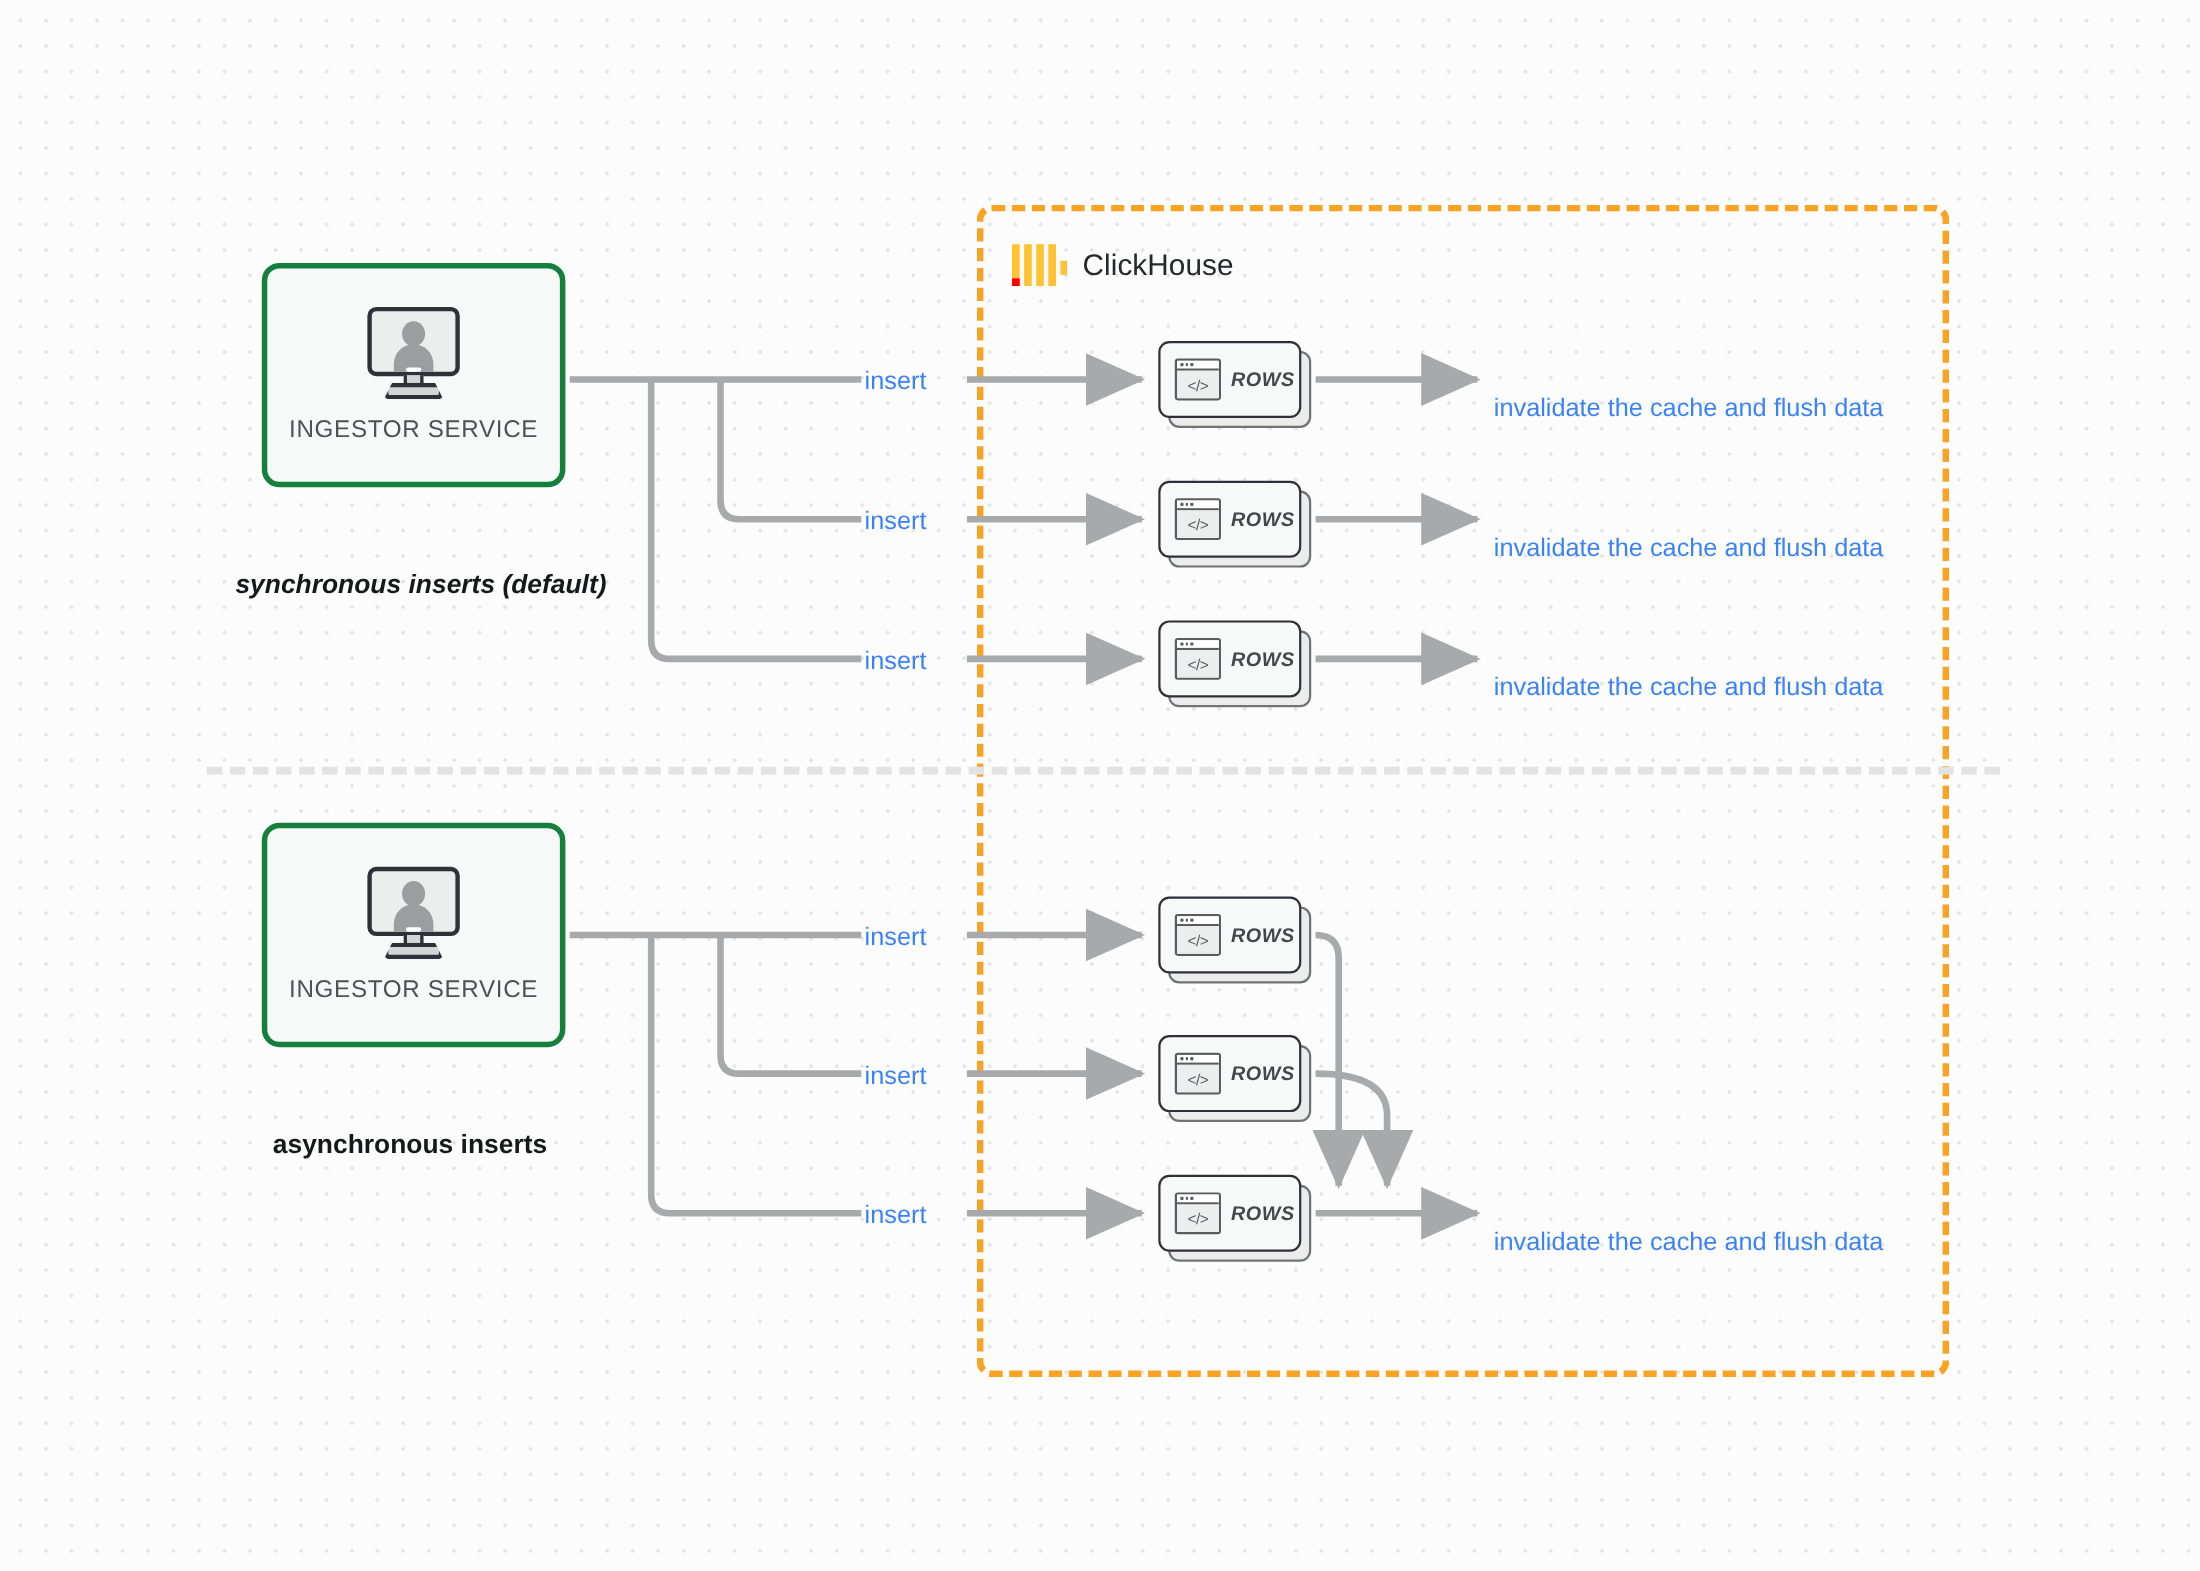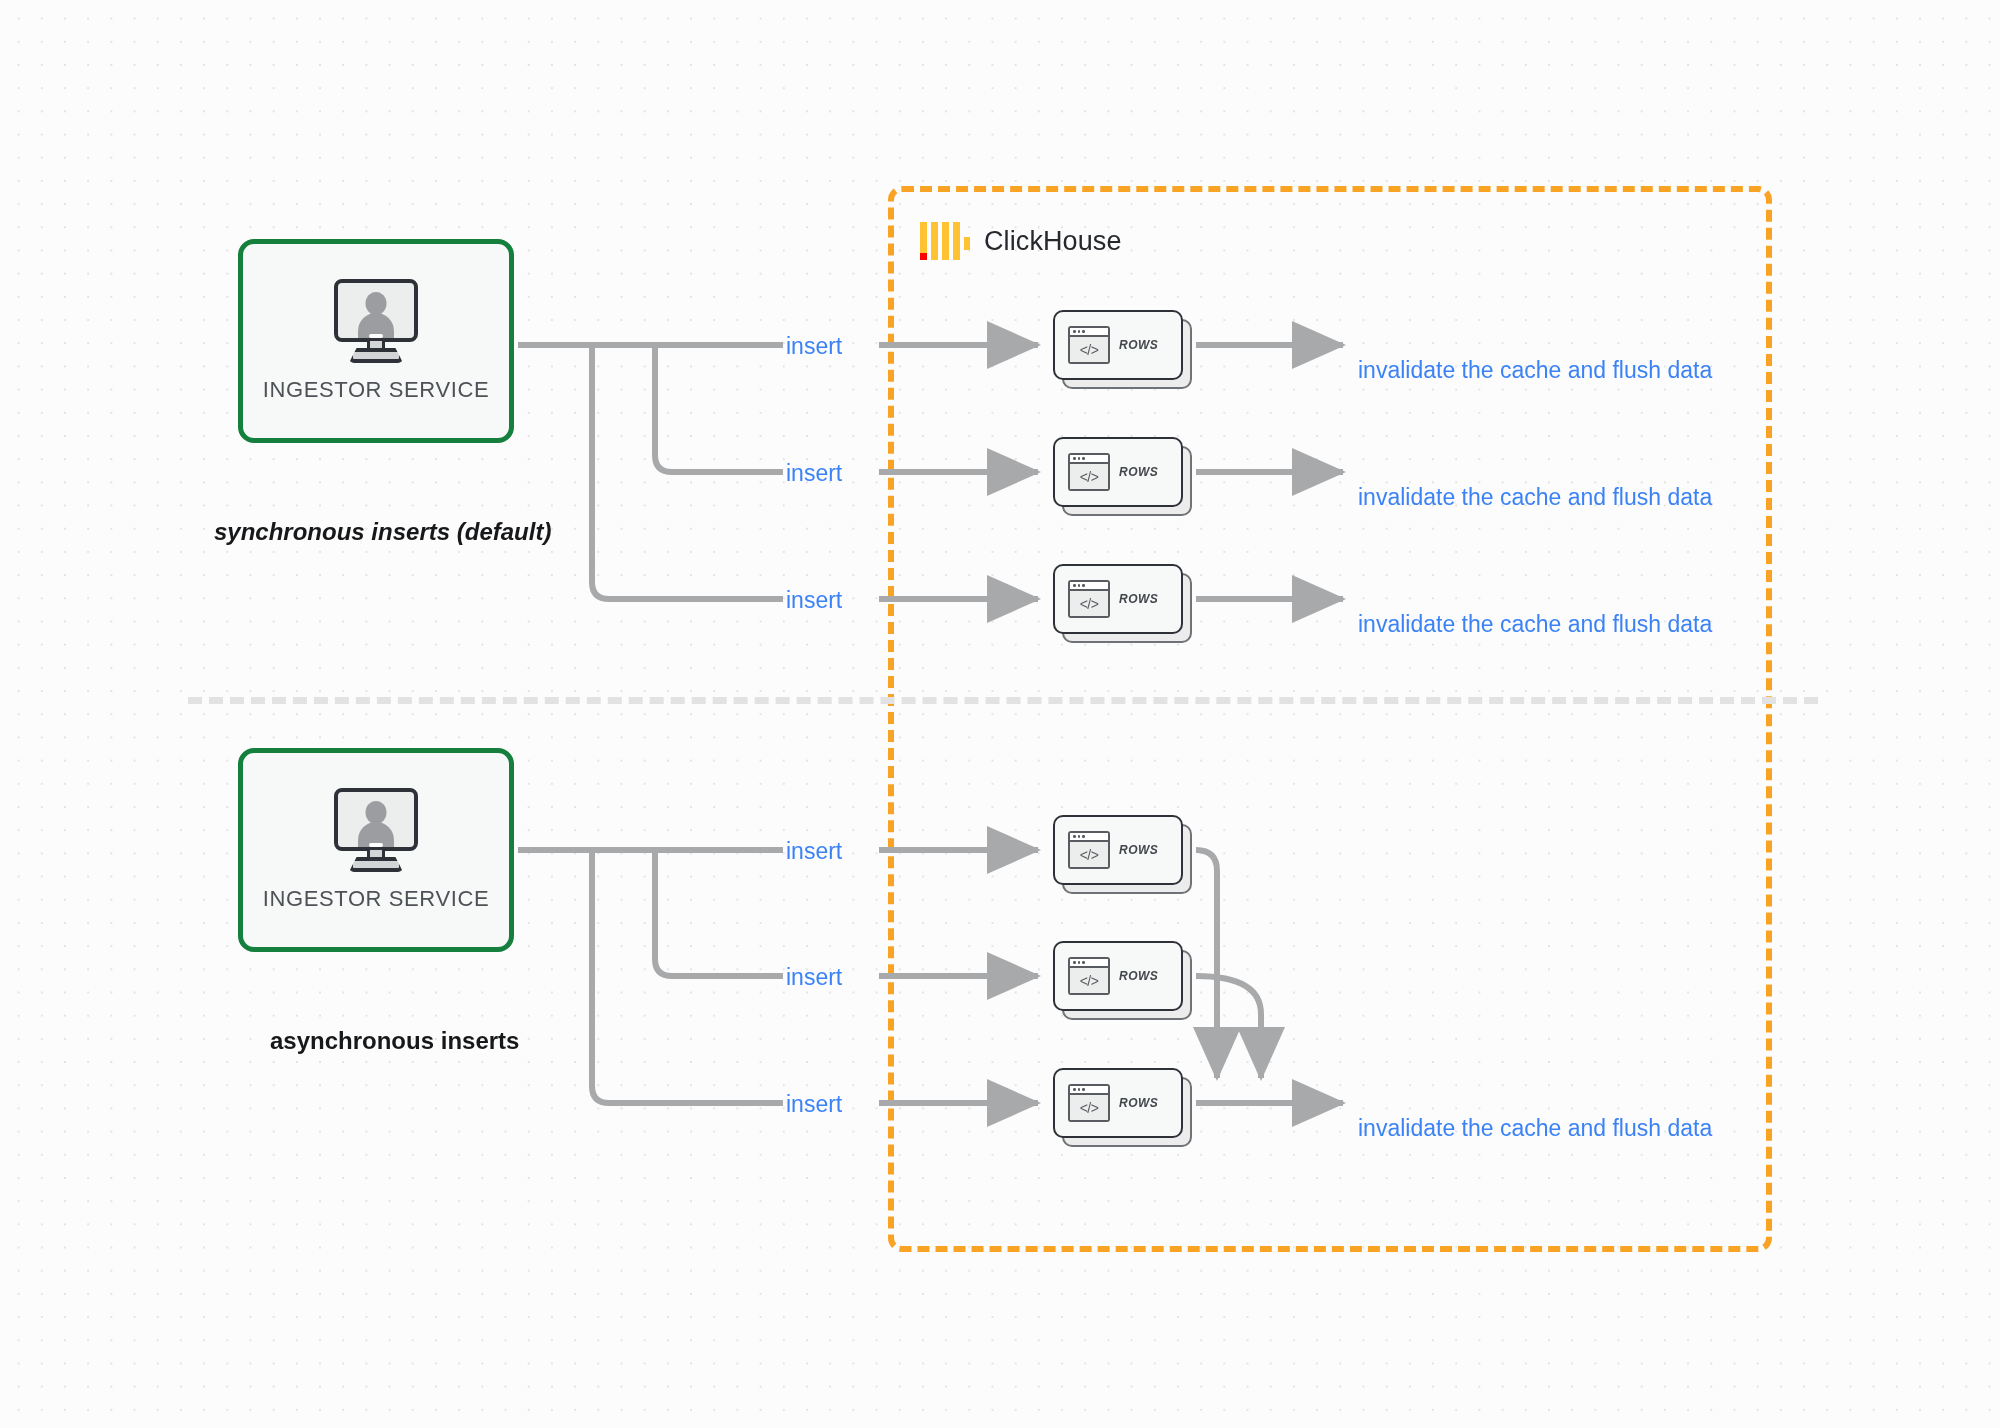--- a/index.html
+++ b/index.html
@@ -196,21 +196,21 @@
 
   
   .section-caption {
     position: absolute;
     font-size: 24px;
     font-weight: bold;
     color: #16181a;
     white-space: nowrap;
   }
   .section-caption.sync { left: 214px; top: 518px; font-style: italic; }
-  .section-caption.async { left: 248px; top: 1027px; margin-left: 22px; }
+  .section-caption.async { left: 248px; top: 1027px; }
 
   
   .rows-node {
     position: absolute;
     width: 130px;
     height: 70px;
   }
   .rows-shadow {
     position: absolute;
     left: 9px;
@@ -269,21 +269,21 @@
     background: #eceded;
     display: flex;
     align-items: center;
     justify-content: center;
     font-size: 14px;
     color: #585c61;
     font-family: "Liberation Sans", sans-serif;
     letter-spacing: -0.5px;
   }
   .rows-text {
-    font-size: 12px;
+    font-size: 18px;
     font-style: italic;
     font-weight: bold;
     color: #43474c;
     letter-spacing: 0.5px;
   }
 
   
   .edge-label {
     position: absolute;
     font-size: 23px;

